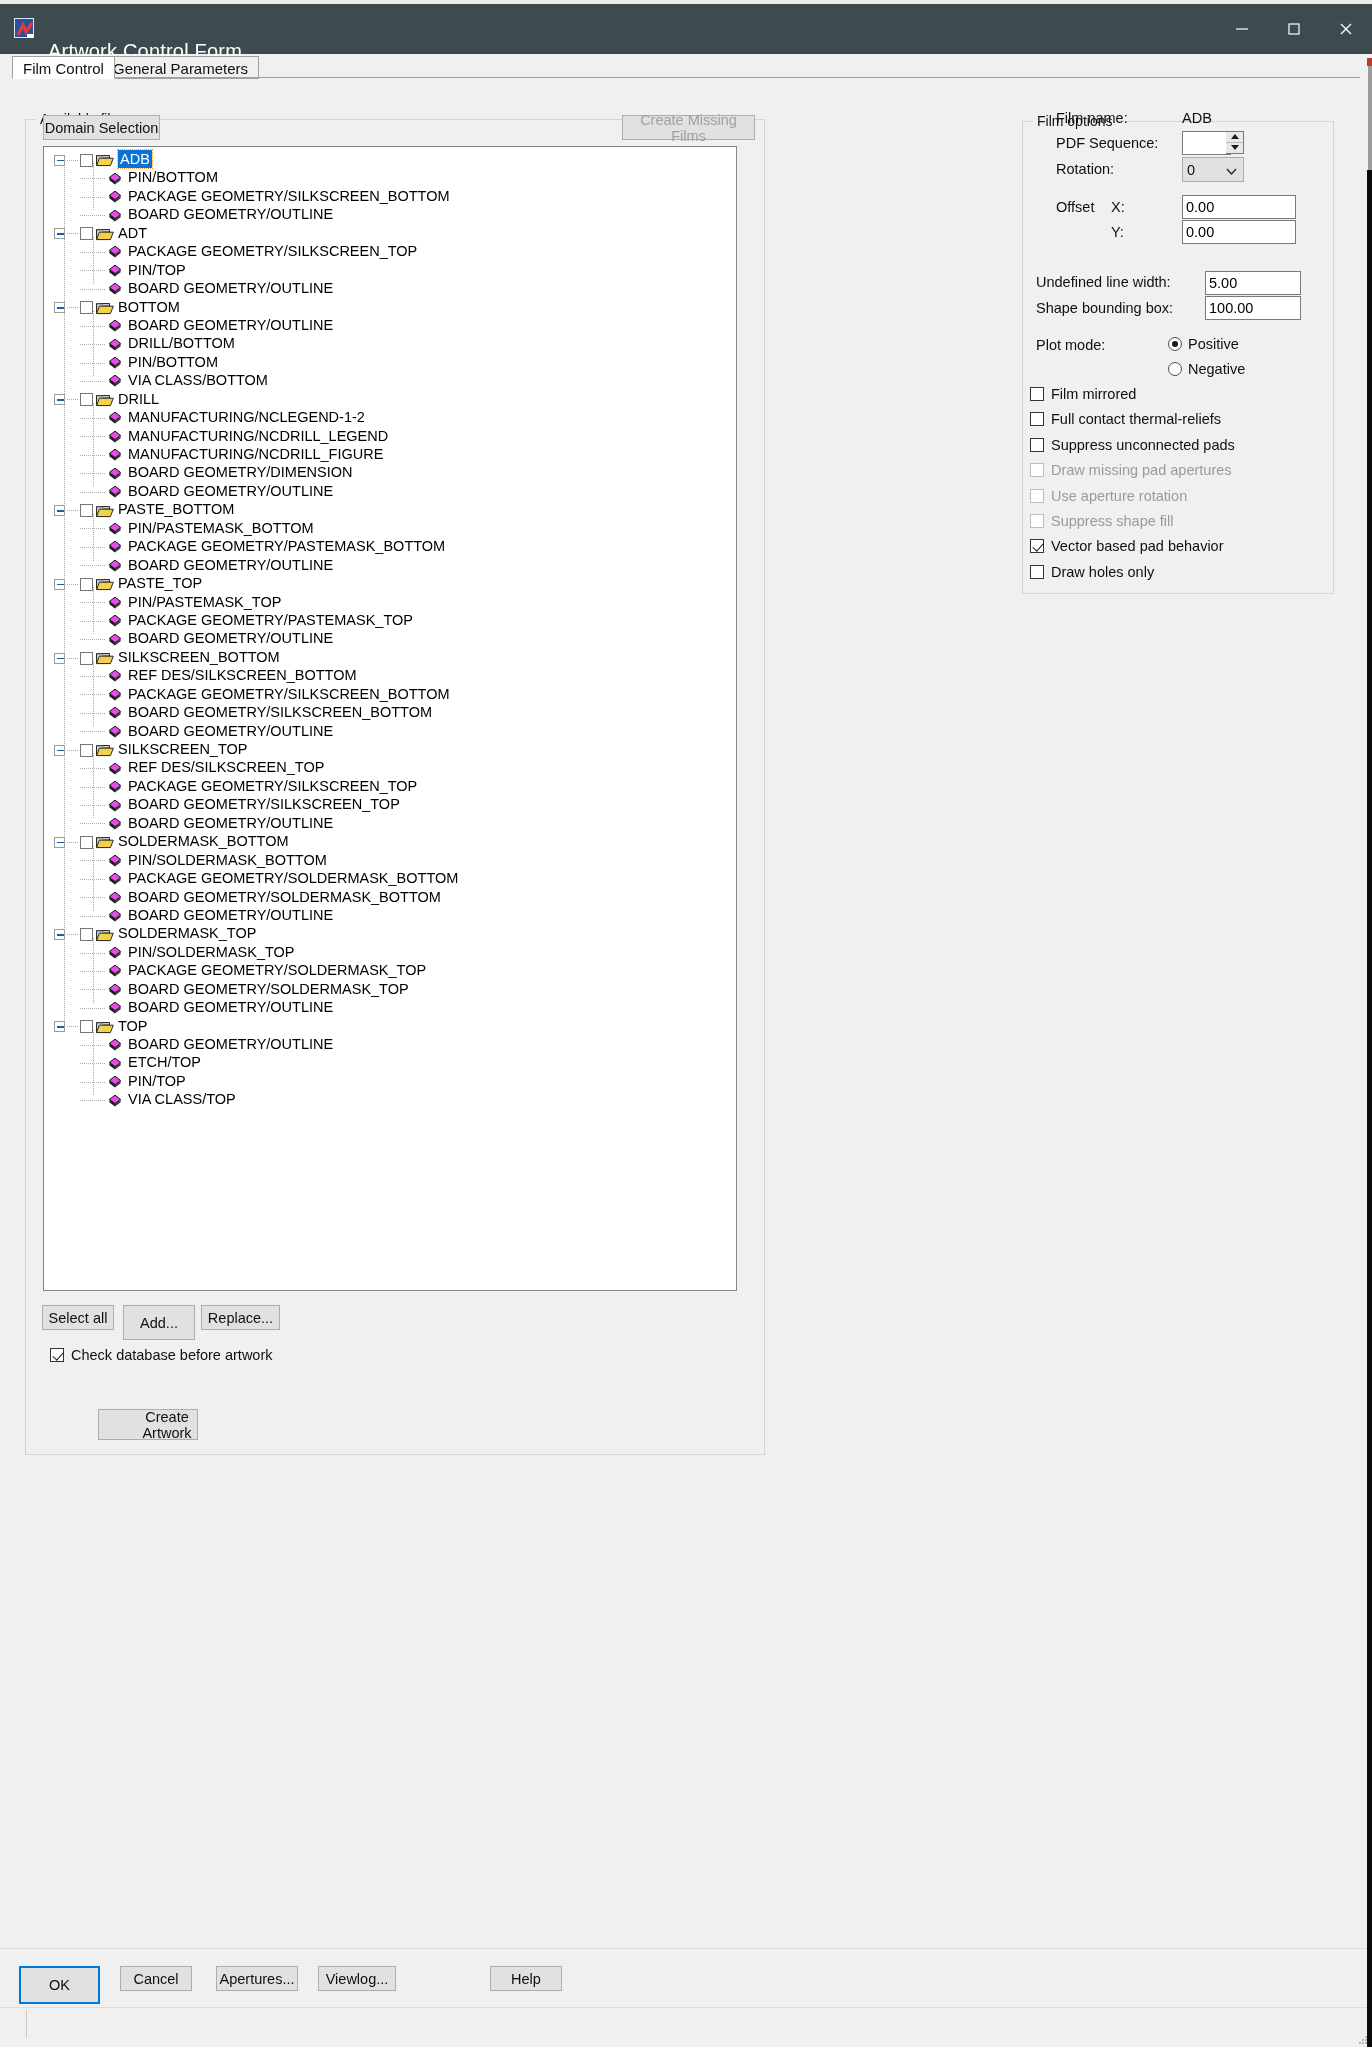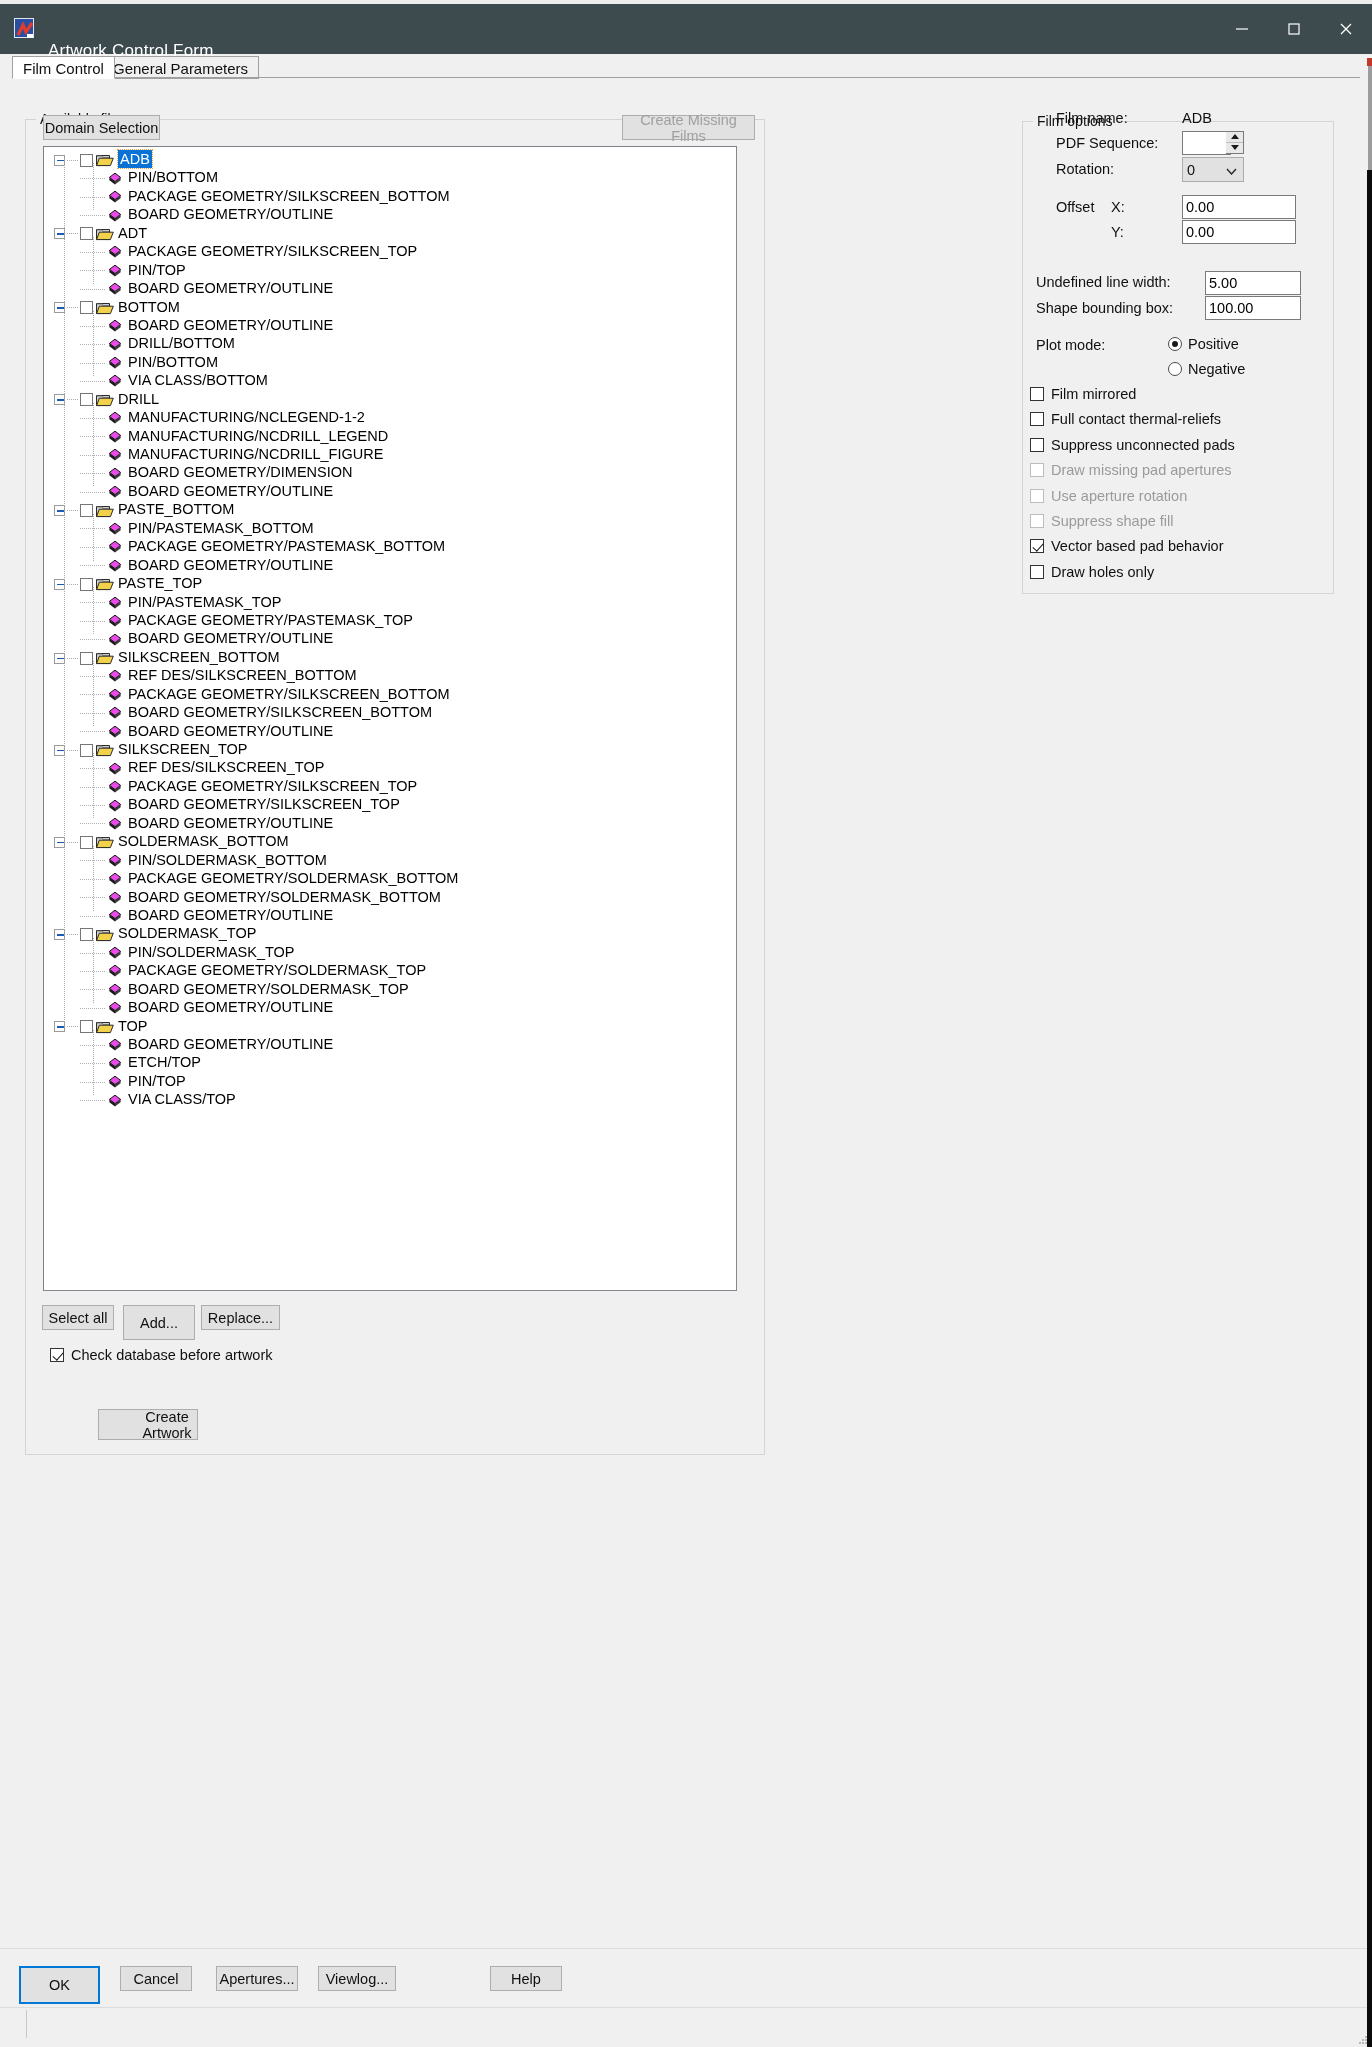--- a/index.html
+++ b/index.html
@@ -33,21 +33,21 @@
     width: 20px; height: 20px;
     background: #2b4fa0;
     border: 1px solid #dfe6ee;
   }
   .title-icon .zig {
     position: absolute; left: 2px; top: 3px;
     width: 19px; height: 18px;
   }
   .title-text {
     color: #ffffff;
-    font-size: 17px;
+    font-size: 20px;
     letter-spacing: 0.2px;
     font-weight: 400;
     margin-top: 44px;
   }
   .win-btns {
     position: absolute; right: 0; top: 0;
     height: 50px; display: flex;
   }
   .win-btn {
     width: 52px; height: 50px;

